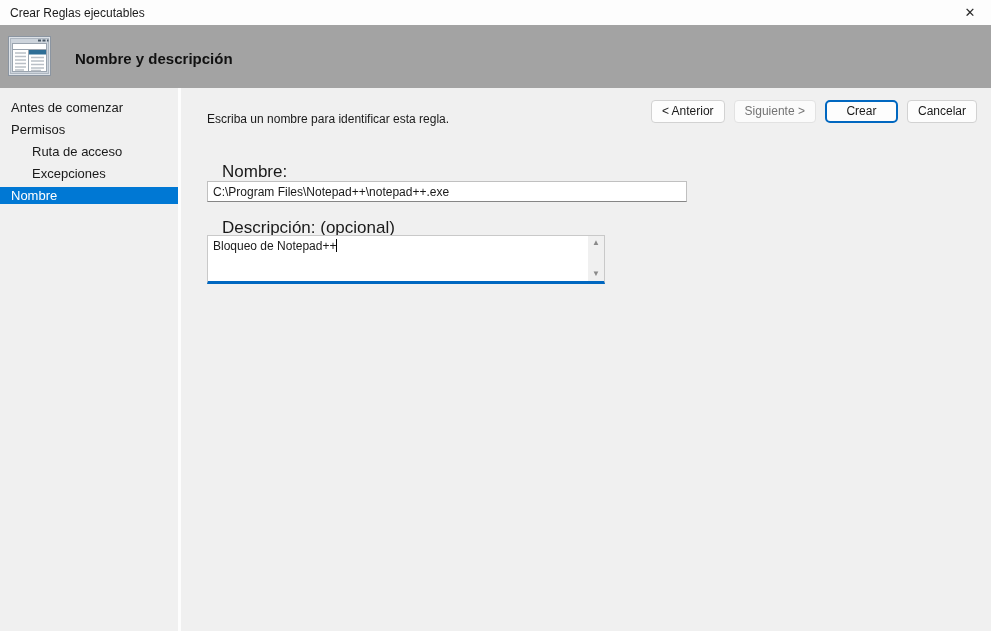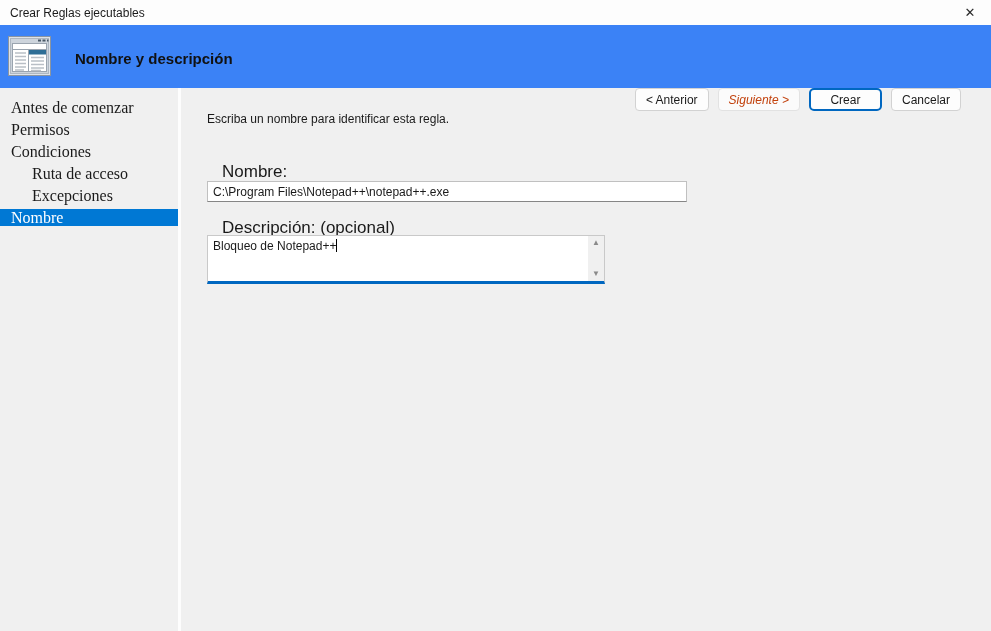--- a/index.html
+++ b/index.html
@@ -14,39 +14,39 @@
     position:absolute; top:0; left:0; right:0; height:27px; background:#fdfdfd;
     border-bottom:1px solid #e8e8e8; display:flex; align-items:center;
   }
   .titlebar .title{ font-size:12px; padding-left:10px; color:#1a1a1a; }
   .close-btn{
     position:absolute; right:6px; top:0; width:30px; height:24px; display:flex;
     align-items:center; justify-content:center; font-size:13px; color:#2b2b2b; cursor:default;
   }
   
   .header{
-    position:absolute; top:25px; left:0; right:0; height:63px; background:#3b82f6;
+    position:absolute; top:25px; left:0; right:0; height:63px; background:#a3a3a3;
   }
   .header .wizicon{ position:absolute; left:8px; top:11px; width:44px; height:41px; }
   .header h1{ position:absolute; left:75px; top:25px; font-size:15px; font-weight:bold; color:#111; }
   
   .bodyzone{ position:absolute; top:88px; left:0; right:0; bottom:0; display:flex; }
   .sidebar{ width:178px; background:#f0f0f0; padding-top:11px; flex:none; }
   .vdivider{ width:3px; background:#fdfdfd; flex:none; }
   .rightcol{ flex:1; display:flex; flex-direction:row; }
   .content{ flex:1; position:relative; background:#f0f0f0; }
   .hdivider{ height:3px; background:#fdfdfd; flex:none; }
   .footer{
-    height:46px; background:#f0f0f0; flex:none; display:flex; align-items:flex-start;
-    justify-content:flex-end; gap:9px; padding-right:30px;
+    height:46px; background:#f0f0f0; flex:none; display:flex; align-items:center;
+    justify-content:flex-end; gap:9px; padding-right:14px;
   }
   
   .side-item{
-    height:17px; line-height:17px; margin-bottom:5px; font-size:16px;
-    padding-left:11px; color:#1a1a1a; white-space:nowrap; cursor:default;font-family:Liberation Serif, serif;
+    height:17px; line-height:17px; margin-bottom:5px; font-size:13px;
+    padding-left:11px; color:#1a1a1a; white-space:nowrap; cursor:default;
   }
   .side-item.indent{ padding-left:32px; }
   .side-item.selected{ background:#0078d4; color:#ffffff; }
   
   .instruction{ position:absolute; left:26px; top:24px; font-size:12px; }
   .field-label{ position:absolute; left:41px; font-size:17px; }
   .lbl-name{ top:74px; }
   .lbl-desc{ top:130px; }
   .name-input{
     position:absolute; left:26px; top:93px; width:480px; height:21px;
@@ -67,21 +67,21 @@
     padding:2px 0;
   }
   .scroll-arrow{ font-size:8px; color:#8a8a8a; line-height:10px; }
   
   .btn{
     min-width:67px; height:23px; background:#fdfdfd; border:1px solid #d2d2d2;
     border-radius:4px; font-family:"Liberation Sans","DejaVu Sans",sans-serif;
     font-size:12px; color:#1a1a1a; padding:0 10px; cursor:default;
   }
   .btn.default{ border:2px solid #0067c0; border-radius:5px; min-width:73px; }
-  .btn.disabled{ background:#fbfbfb; border-color:#e2e2e2; color:#c2410c;font-style:italic; }
+  .btn.disabled{ background:#fbfbfb; border-color:#e2e2e2; color:#737373; }
 </style>
 </head>
 <body>
 
 <div class="window">
 
   <div class="titlebar">
     <span class="title">Crear Reglas ejecutables</span>
     <span class="close-btn">✕</span>
   </div>
@@ -114,21 +114,20 @@
       </svg>
     </span>
     <h1>Nombre y descripción</h1>
   </div>
 
   <div class="bodyzone">
 
     <div class="sidebar">
       <div class="side-item">Antes de comenzar</div>
       <div class="side-item">Permisos</div>
-      <div class="side-item">Condiciones</div>
       <div class="side-item indent">Ruta de acceso</div>
       <div class="side-item indent">Excepciones</div>
       <div class="side-item selected">Nombre</div>
     </div>
 
     <div class="vdivider"></div>
 
     <div class="rightcol">
 
       <div class="content">

